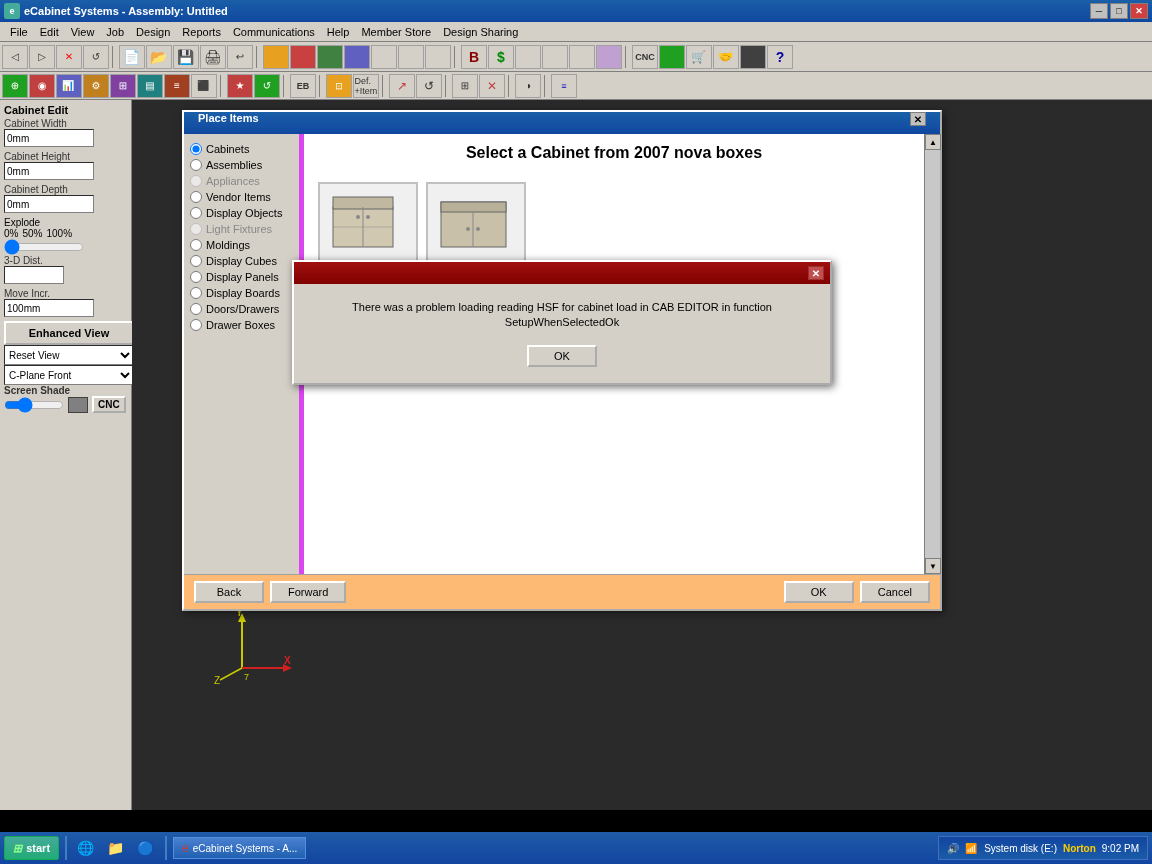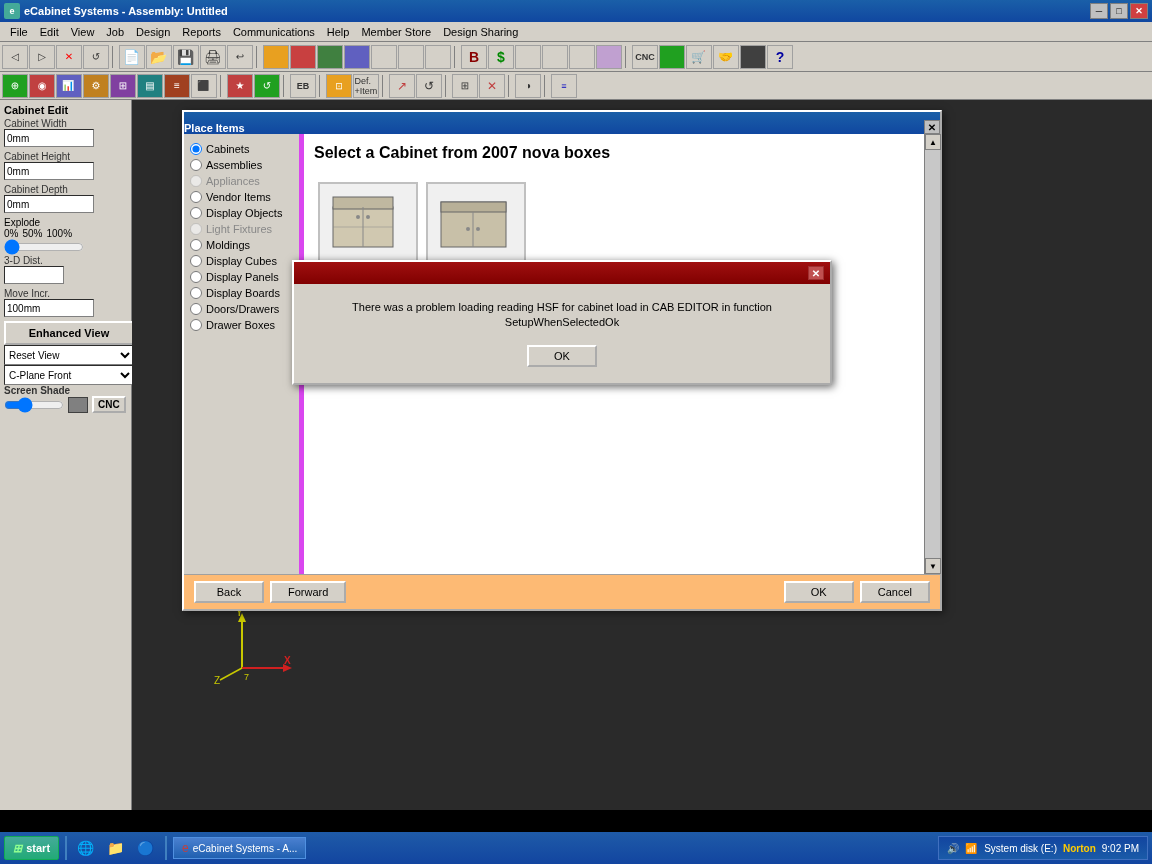--- a/index.html
+++ b/index.html
@@ -144,23 +144,23 @@
       background: #d4d0c8;
       border: 2px outset #ffffff;
       box-shadow: 2px 2px 8px rgba(0,0,0,0.5);
       z-index: 10;
     }
     .dialog-title-bar {
       background: linear-gradient(to bottom, #1a5fa8, #1047a0);
       color: white;
       height: 22px;
       display: flex;
-      align-items: flex-end;
+      align-items: flex-start;
       justify-content: space-between;
-      padding: 0 0;
+      padding: 0 14px;
       font-size: 11px;
       font-weight: bold;
     }
     .dialog-close-btn {
       width: 16px; height: 14px;
       background: #c0c0c0;
       border: 1px solid #808080;
       display: flex; align-items: center; justify-content: center;
       font-size: 10px; cursor: pointer; color: #000; font-weight: bold;
     }
@@ -195,20 +195,21 @@
       overflow: hidden;
     }
     .dialog-content-inner {
       padding: 10px;
       overflow-y: auto;
       height: 100%;
     }
     .cabinet-select-title {
       font-size: 16px;
       font-weight: bold;
+      text-align: center;
       margin-bottom: 16px;
       color: #000;
     }
     .cabinet-grid {
       display: flex;
       gap: 8px;
       flex-wrap: wrap;
       padding: 4px;
     }
     .cabinet-item {

